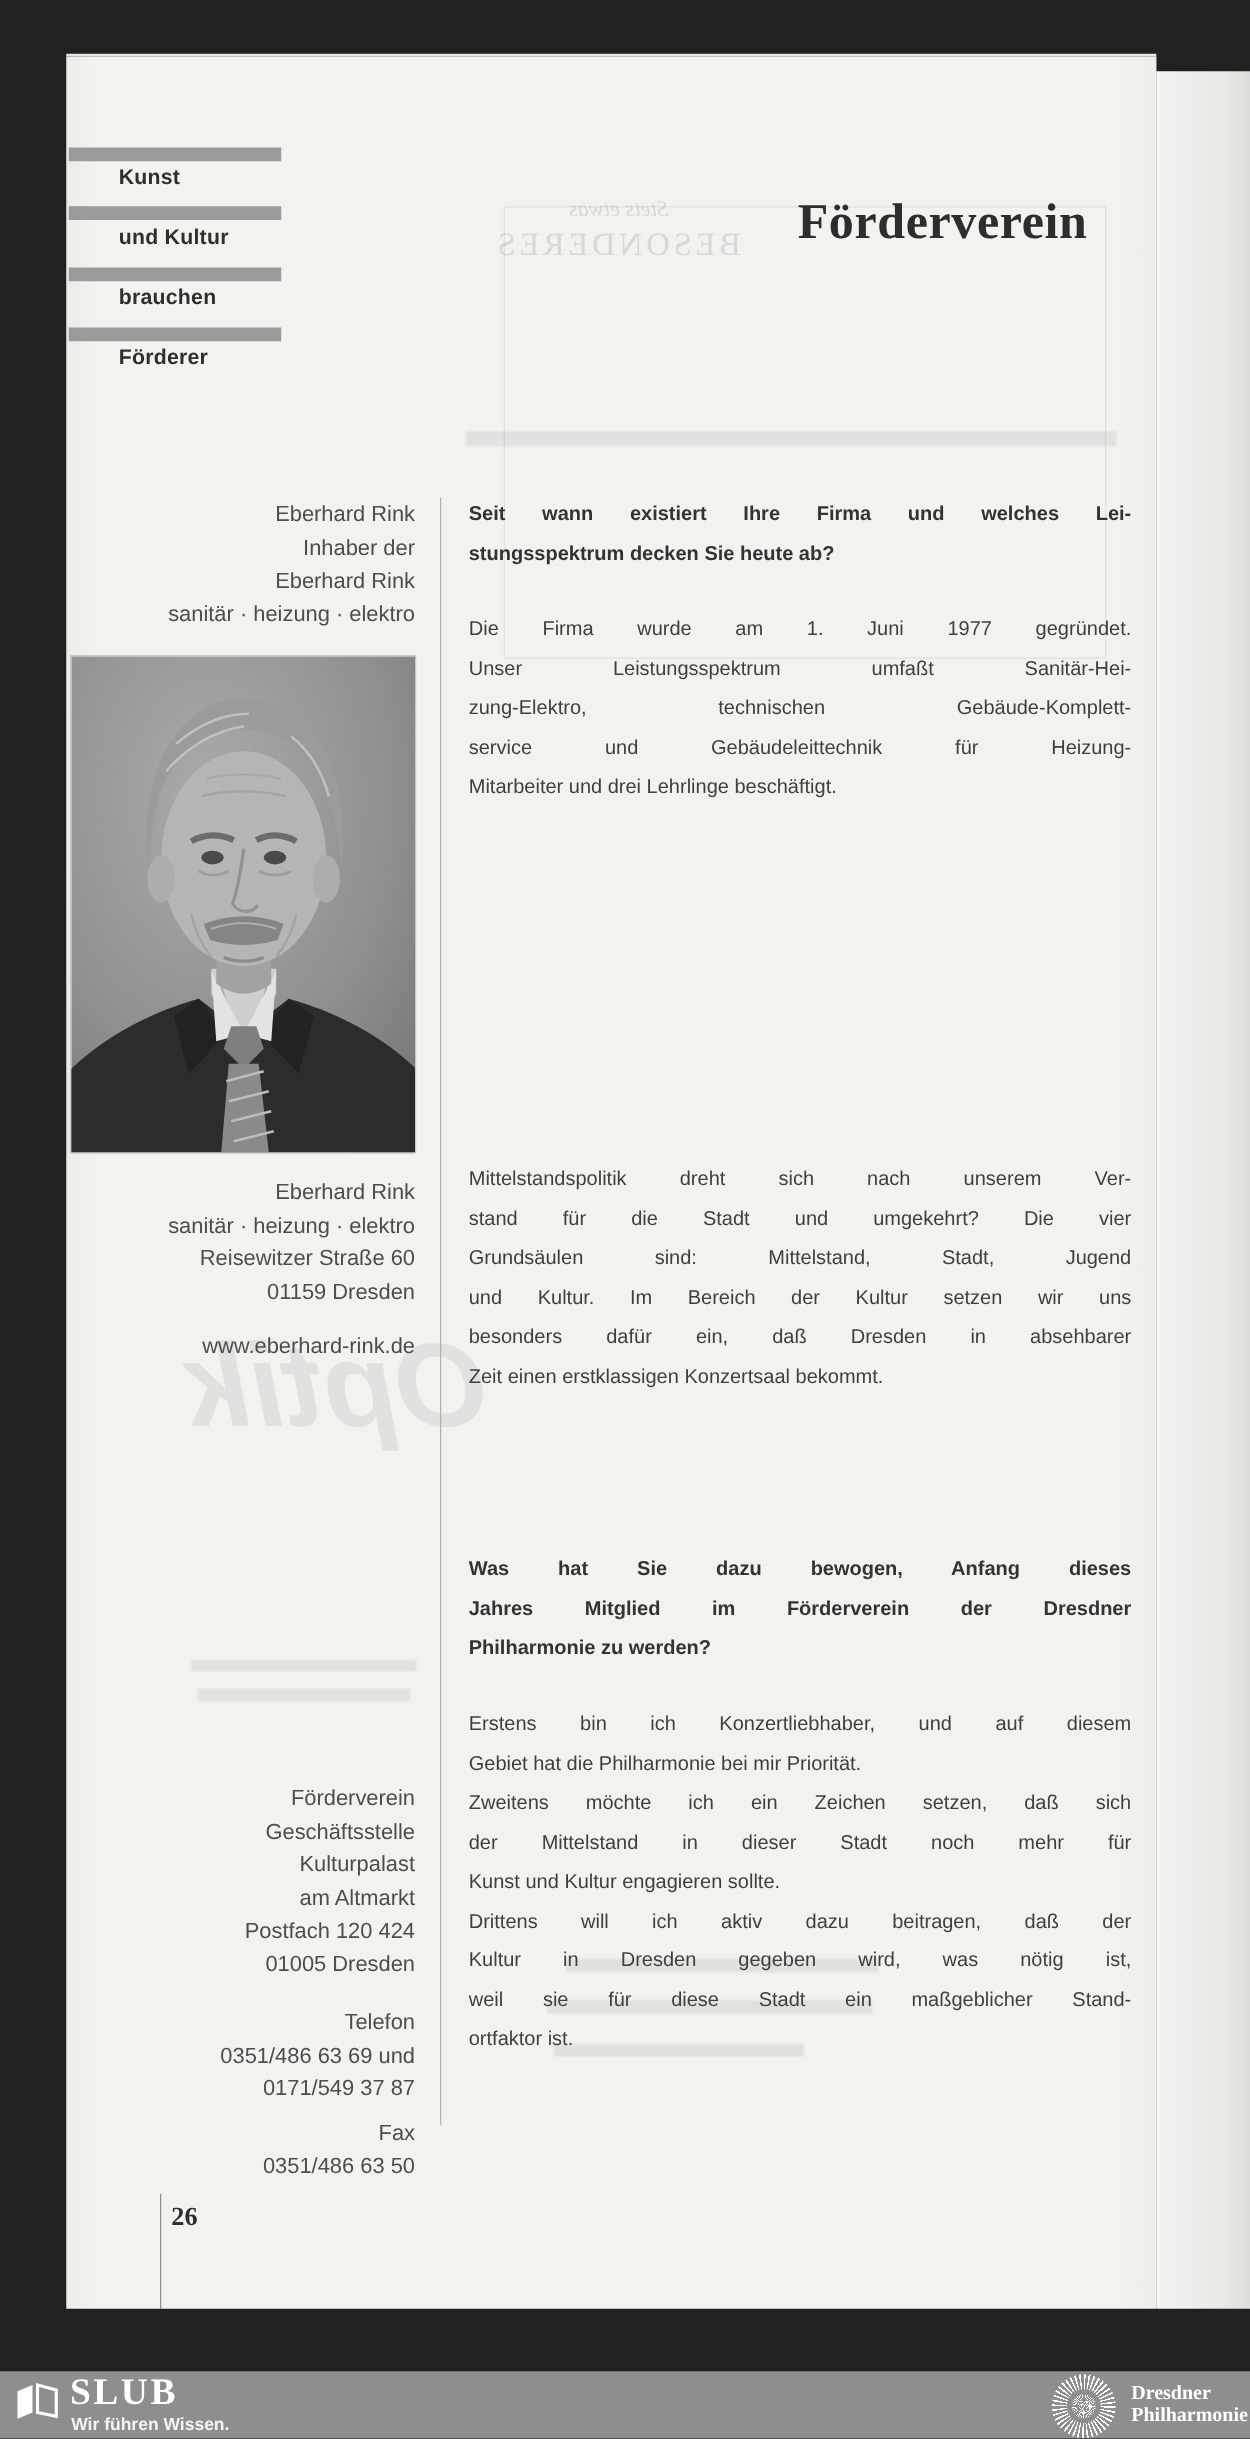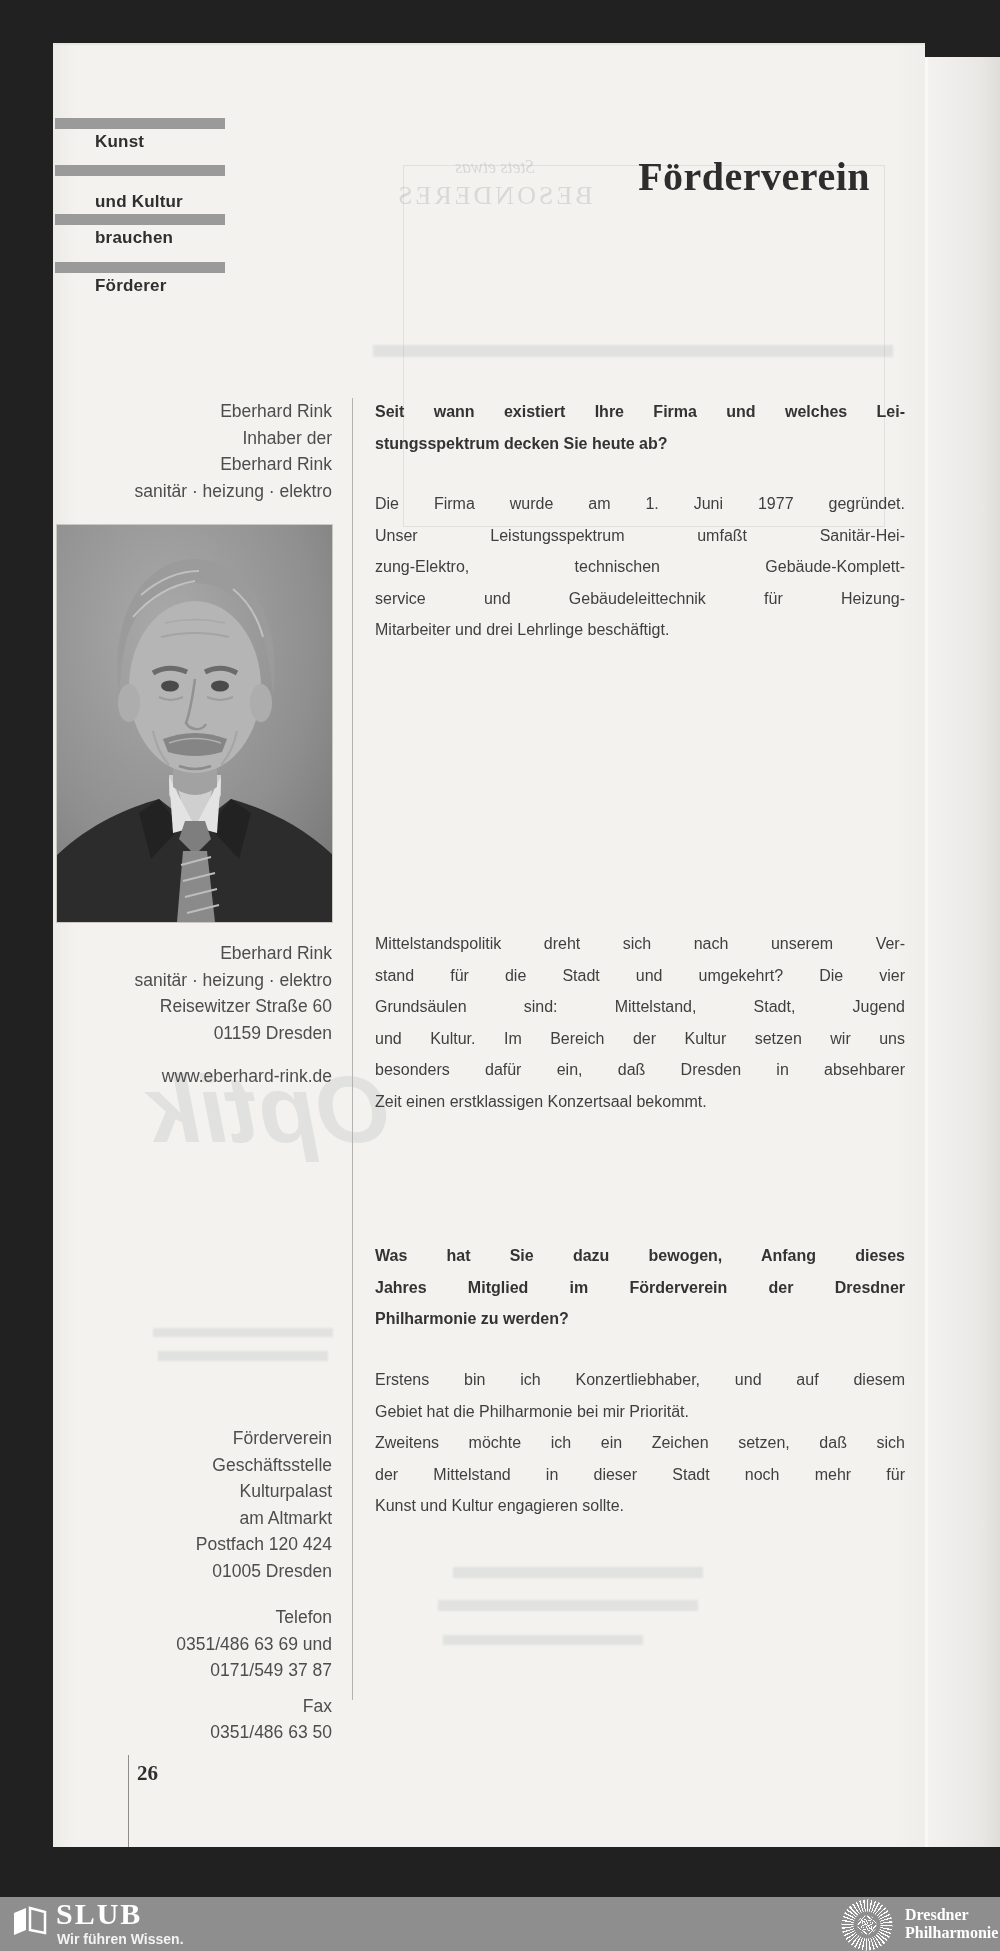--- a/index.html
+++ b/index.html
@@ -68,21 +68,21 @@
     <div class="gline" style="left:320px;top:300px;width:520px;height:12px;"></div>
     <div class="gline" style="left:100px;top:1283px;width:180px;height:9px;"></div>
     <div class="gline" style="left:105px;top:1306px;width:170px;height:10px;"></div>
     <div class="gline" style="left:400px;top:1522px;width:250px;height:11px;"></div>
     <div class="gline" style="left:385px;top:1555px;width:260px;height:11px;"></div>
     <div class="gline" style="left:390px;top:1590px;width:200px;height:10px;"></div>
 
     <div class="tab-bar" style="top:73px;"></div>
     <div class="tab-label" style="top:87px;">Kunst</div>
     <div class="tab-bar" style="top:120px;"></div>
-    <div class="tab-label" style="top:135px;margin-top:12px;">und Kultur</div>
+    <div class="tab-label" style="top:135px;">und Kultur</div>
     <div class="tab-bar" style="top:169px;"></div>
     <div class="tab-label" style="top:183px;">brauchen</div>
     <div class="tab-bar" style="top:217px;"></div>
     <div class="tab-label" style="top:231px;">Förderer</div>
 
     <div class="page-title">Förderverein</div>
 
     <div class="leftblock rline lc-bold" style="top:353px;">Eberhard Rink
 Inhaber der
 Eberhard Rink
@@ -195,20 +195,26 @@
     <div class="qa" style="top:1319px;">
       <div>
           <div class="jline">Erstens bin ich Konzertliebhaber, und auf diesem</div>
           <div class="jline last">Gebiet hat die Philharmonie bei mir Priorität.</div>
         </div>
       <div>
           <div class="jline">Zweitens möchte ich ein Zeichen setzen, daß sich</div>
           <div class="jline">der Mittelstand in dieser Stadt noch mehr für</div>
           <div class="jline last">Kunst und Kultur engagieren sollte.</div>
         </div>
+      <div>
+          <div class="jline">Drittens will ich aktiv dazu beitragen, daß der</div>
+          <div class="jline">Kultur in Dresden gegeben wird, was nötig ist,</div>
+          <div class="jline">weil sie für diese Stadt ein maßgeblicher Stand-</div>
+          <div class="jline last">ortfaktor ist.</div>
+        </div>
     </div>
 
     <div class="pagenum-line"></div>
     <div class="pagenum">26</div>
   </div>
 
   <div class="footer-bar">
     <svg class="slub-book" viewBox="0 0 36 32" xmlns="http://www.w3.org/2000/svg">
       <path d="M2 8 L14 3 L14 25 L2 30 Z" fill="#ffffff"></path>
       <path d="M18 3 L33 7 L33 28 L18 25 Z" fill="none" stroke="#ffffff" stroke-width="2.5"></path>

